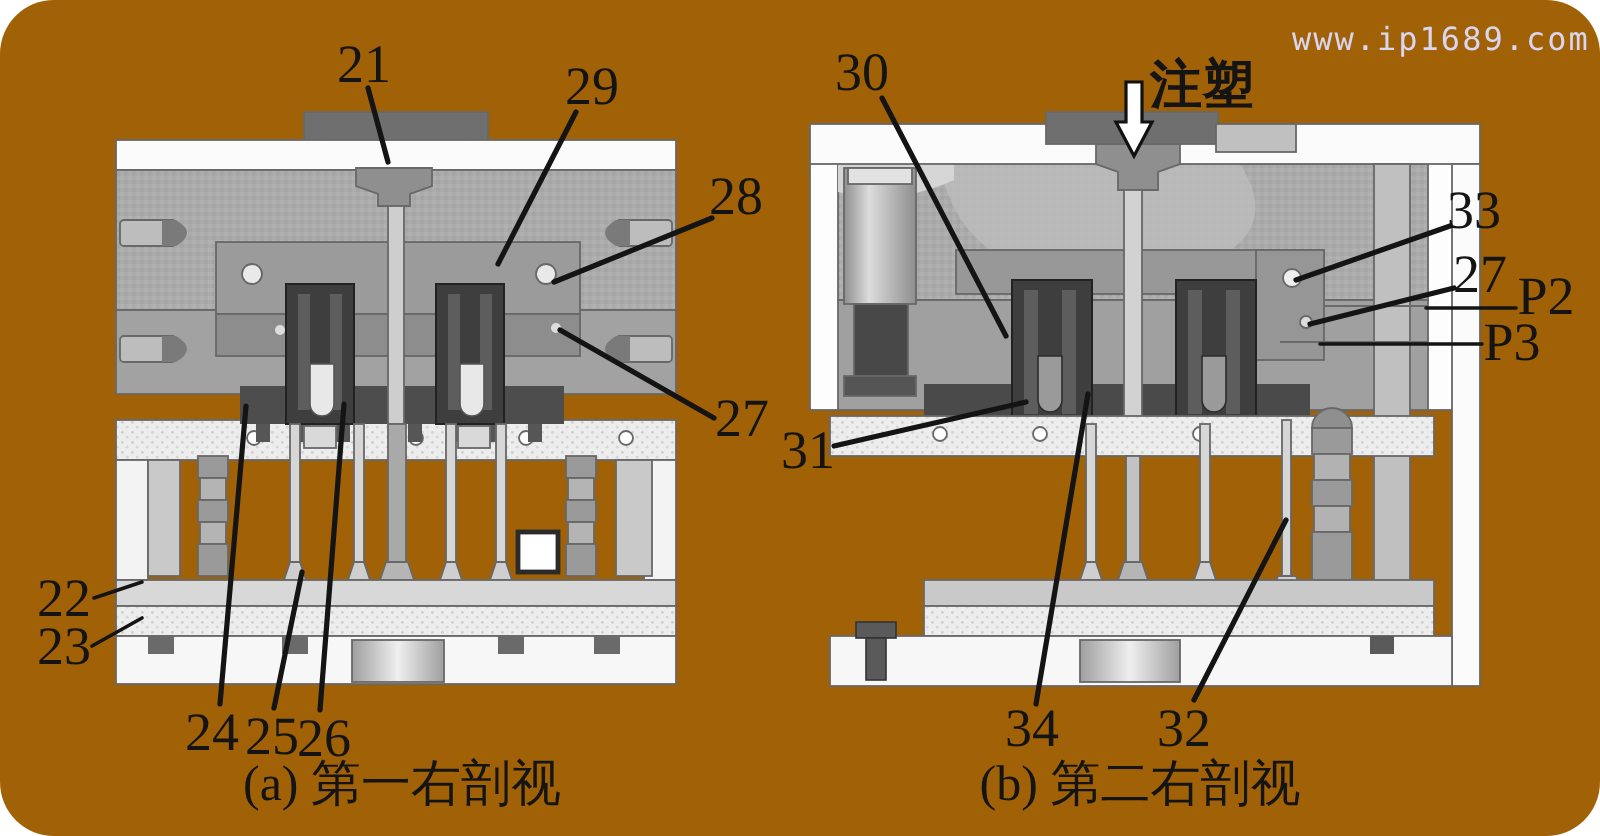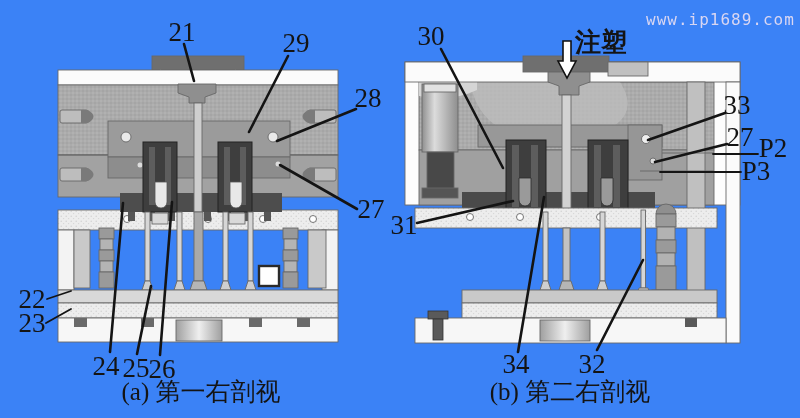--- a/index.html
+++ b/index.html
@@ -1,17 +1,17 @@
 <!DOCTYPE html>
 <html><head>
 <meta charset="utf-8">
 <style>
   html,body{margin:0;padding:0;background:#ffffff;}
-  .stage{position:relative;width:800px;height:418px;background:#3b82f6;overflow:hidden;
-         font-family:"Liberation Serif",serif;}
+  .stage{position:relative;width:800px;height:418px;background:#a16207;overflow:hidden;
+         font-family:"Liberation Serif",serif;border-radius:27px;}
   svg{display:block;}
   .num{font-family:"Liberation Serif",serif;font-size:27px;fill:#141414;}
   .cjk{font-family:"Liberation Serif",serif;font-size:25px;fill:#141414;}
   .inj{font-family:"Liberation Serif",serif;font-size:26px;font-weight:600;fill:#141414;}
   .wm{font-family:"DejaVu Sans Mono",monospace;font-size:16px;letter-spacing:1px;}
   .part{stroke:#686868;stroke-width:0.9;}
   .seam{stroke:#6a6a6a;stroke-width:1;}
   .leader{fill:none;stroke-width:2.6;stroke-linecap:round;}
   .leader-thin{fill:none;stroke-width:1.8;stroke-linecap:round;}
 </style>

